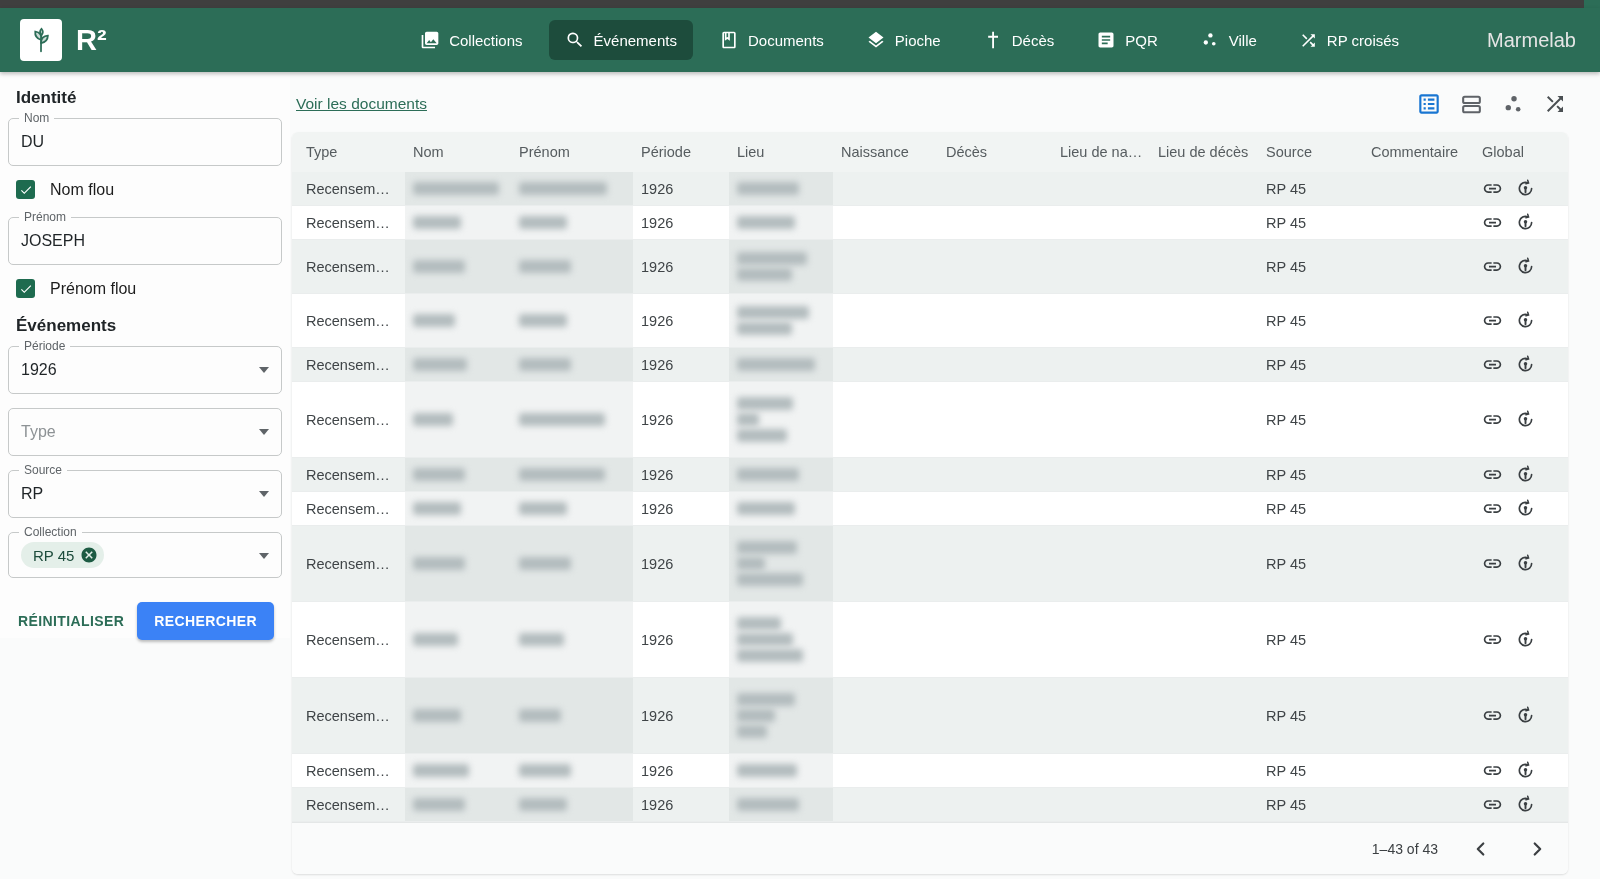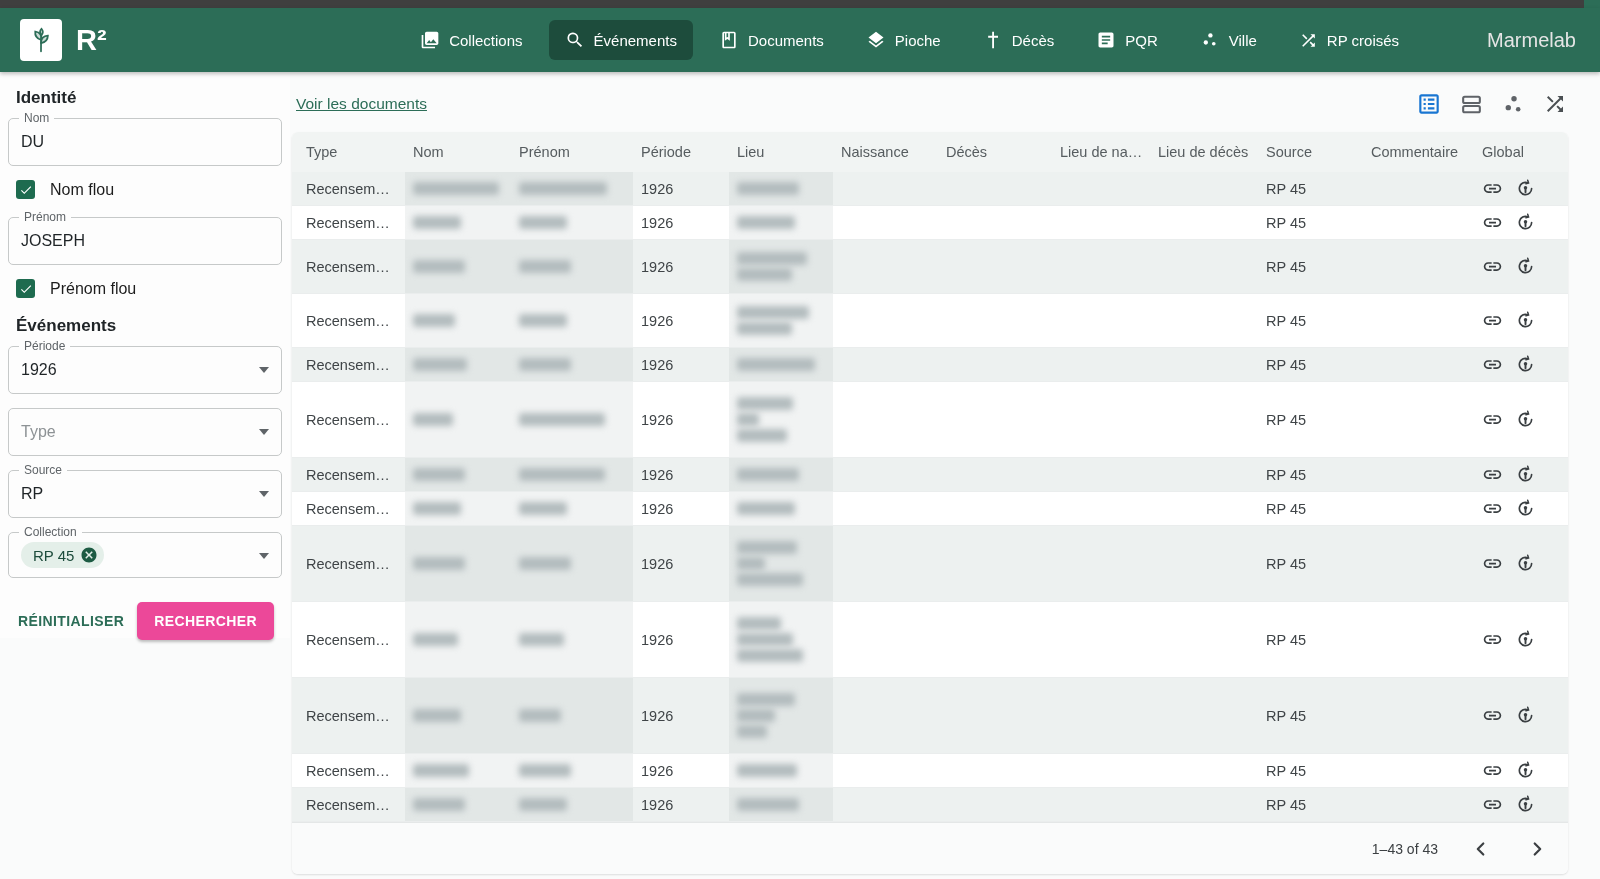--- a/index.html
+++ b/index.html
@@ -45,21 +45,21 @@
   .field input::placeholder { color:#8d9295; opacity:1; }
   .check-row { display:flex; align-items:center; gap:15px; margin:2px 0 18px 8px; }
   .checkbox { width:19px; height:19px; border-radius:3px; background:#1e6b4f;
     display:flex; align-items:center; justify-content:center; cursor:pointer; }
   .check-label { font-size:16px; color:#1d1d1d; }
   .chip { display:inline-flex; align-items:center; gap:6px; background:#e4efe9;
     border-radius:16px; padding:4px 6px 4px 12px; font-size:15px; color:#1d4c3c; }
   .btn-row { display:flex; align-items:center; justify-content:space-between; margin:24px 8px 0 8px; }
   .btn-text { color:#2c6d57; font-size:14px; font-weight:600; letter-spacing:.4px;
     background:none; border:none; cursor:pointer; padding:8px 2px; font-family:"Liberation Sans", sans-serif; }
-  .btn-contained { background:#ec4899; color:#fff; font-size:14px; font-weight:600;
+  .btn-contained { background:#3b82f6; color:#fff; font-size:14px; font-weight:600;
     letter-spacing:.4px; border:none; border-radius:5px; padding:11px 17px; cursor:pointer;
     box-shadow:0 2px 3px rgba(0,0,0,.25); font-family:"Liberation Sans", sans-serif; }
 
   
   .toolbar { display:flex; align-items:center; margin:0 0 10px 4px; height:36px; }
   .doc-link { color:#2c6d57; font-size:15.5px; text-decoration:underline; cursor:pointer; }
   .view-toggles { margin-left:auto; display:flex; align-items:center; gap:16px; }
   .toggle { width:26px; height:26px; display:flex; align-items:center; justify-content:center; cursor:pointer; }
 
   

